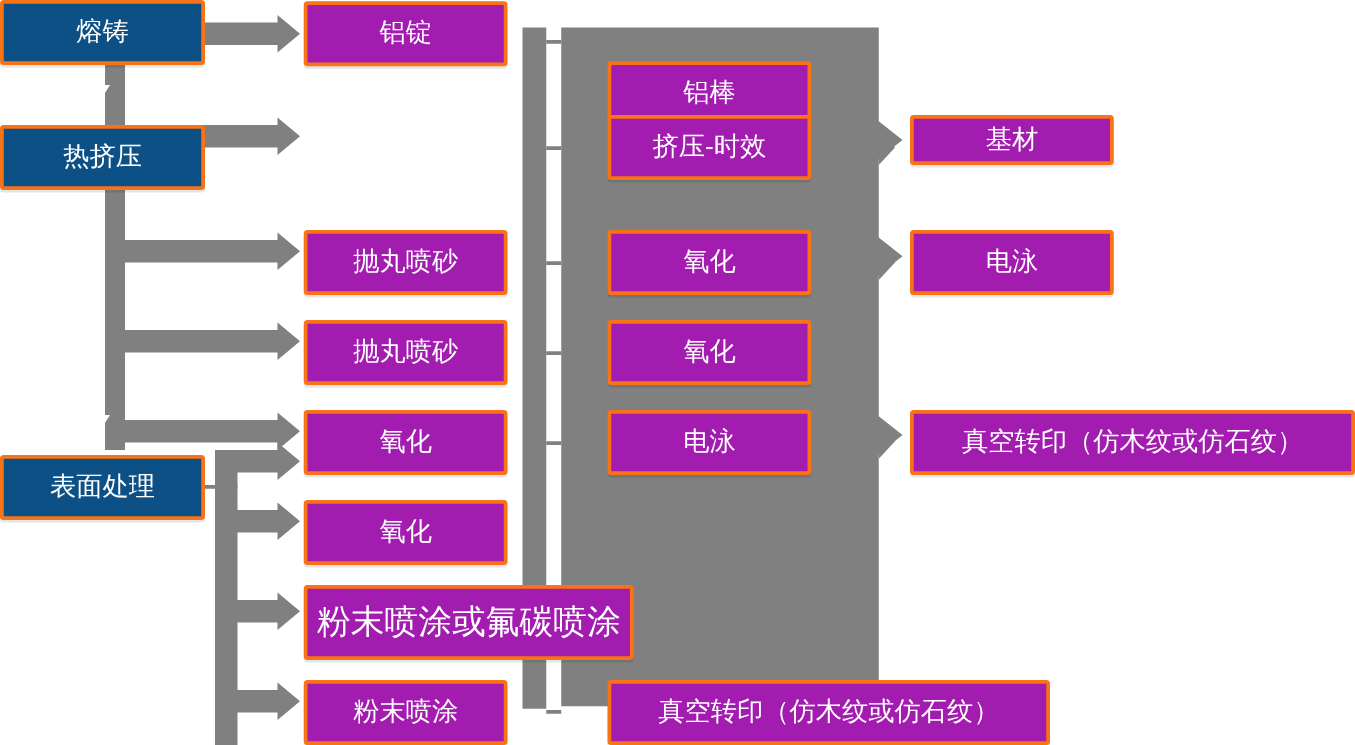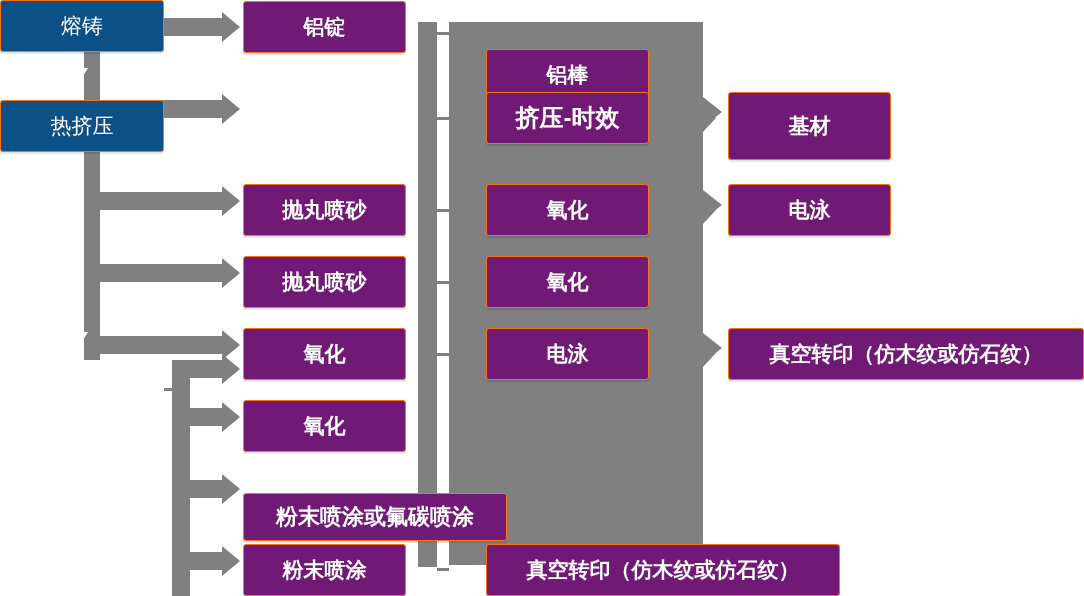--- a/index.html
+++ b/index.html
@@ -28,34 +28,33 @@
   }
 
   
   .box {
     position: absolute;
     box-sizing: border-box;
     display: flex;
     align-items: center;
     justify-content: center;
     color: #ffffff;
-    border: 1px solid #f97316;
+    border: 3px solid #f97316;
     border-radius: 3px;
     text-align: left;
     line-height: 1.15;
     white-space: nowrap;
     box-shadow: 0 2px 0 rgba(0,0,0,0.10);
     z-index: 5;
   }
   .box.dark {
     background: #0D5086;
   }
   .box.bright {
-    background: #701a75;
-    font-weight: bold;
+    background: #a21caf;
   }
   .box .lbl {
     display: block;
     pointer-events: none;
   }
 </style>
 </head>
 <body>
 
 <div id="canvas">
@@ -126,20 +125,23 @@
   </svg>
 
   <div class="box dark" style="left:0px; top:0px; width:164px; height:52px; font-size:21px;">
     <span class="lbl">熔铸</span>
   </div>
 
   <div class="box dark" style="left:0px; top:100px; width:164px; height:52px; font-size:21px;">
     <span class="lbl">热挤压</span>
   </div>
 
+  <div class="box dark" style="left:0px; top:364px; width:164px; height:52px; font-size:21px;">
+    <span class="lbl">表面处理</span>
+  </div>
 
   <div class="box bright" style="left:243px; top:1px; width:163px; height:52px; font-size:21px;">
     <span class="lbl">铝锭</span>
   </div>
 
 
   <div class="box bright" style="left:243px; top:184px; width:163px; height:52px; font-size:21px;">
     <span class="lbl">抛丸喷砂</span>
   </div>
 
@@ -148,53 +150,53 @@
   </div>
 
   <div class="box bright" style="left:243px; top:328px; width:163px; height:52px; font-size:21px;">
     <span class="lbl">氧化</span>
   </div>
 
   <div class="box bright" style="left:243px; top:400px; width:163px; height:52px; font-size:21px;">
     <span class="lbl">氧化</span>
   </div>
 
-  <div class="box bright" style="left:243px; top:493px; width:264px; height:48px; font-size:22px;">
+  <div class="box bright" style="left:243px; top:468px; width:264px; height:60px; font-size:27px;">
     <span class="lbl">粉末喷涂或氟碳喷涂</span>
   </div>
 
   <div class="box bright" style="left:243px; top:544px; width:163px; height:52px; font-size:21px;">
     <span class="lbl">粉末喷涂</span>
   </div>
 
   <div class="box bright" style="left:486px; top:1px; width:163px; height:52px; font-size:21px;margin-top:48px;">
     <span class="lbl">铝棒</span>
   </div>
 
-  <div class="box bright" style="left:486px; top:92px; width:163px; height:52px; font-size:24px;">
+  <div class="box bright" style="left:486px; top:92px; width:163px; height:52px; font-size:21px;">
     <span class="lbl">挤压-时效</span>
   </div>
 
   <div class="box bright" style="left:486px; top:184px; width:163px; height:52px; font-size:21px;">
     <span class="lbl">氧化</span>
   </div>
 
   <div class="box bright" style="left:486px; top:256px; width:163px; height:52px; font-size:21px;">
     <span class="lbl">氧化</span>
   </div>
 
   <div class="box bright" style="left:486px; top:328px; width:163px; height:52px; font-size:21px;">
     <span class="lbl">电泳</span>
   </div>
 
   <div class="box bright" style="left:486px; top:544px; width:354px; height:52px; font-size:21px;">
     <span class="lbl">真空转印（仿木纹或仿石纹）</span>
   </div>
 
-  <div class="box bright" style="left:728px; top:92px; width:163px; height:68px; font-size:21px;">
+  <div class="box bright" style="left:728px; top:92px; width:163px; height:40px; font-size:21px;">
     <span class="lbl">基材</span>
   </div>
 
   <div class="box bright" style="left:728px; top:184px; width:163px; height:52px; font-size:21px;">
     <span class="lbl">电泳</span>
   </div>
 
   <div class="box bright" style="left:728px; top:328px; width:356px; height:52px; font-size:21px;">
     <span class="lbl">真空转印（仿木纹或仿石纹）</span>
   </div>

